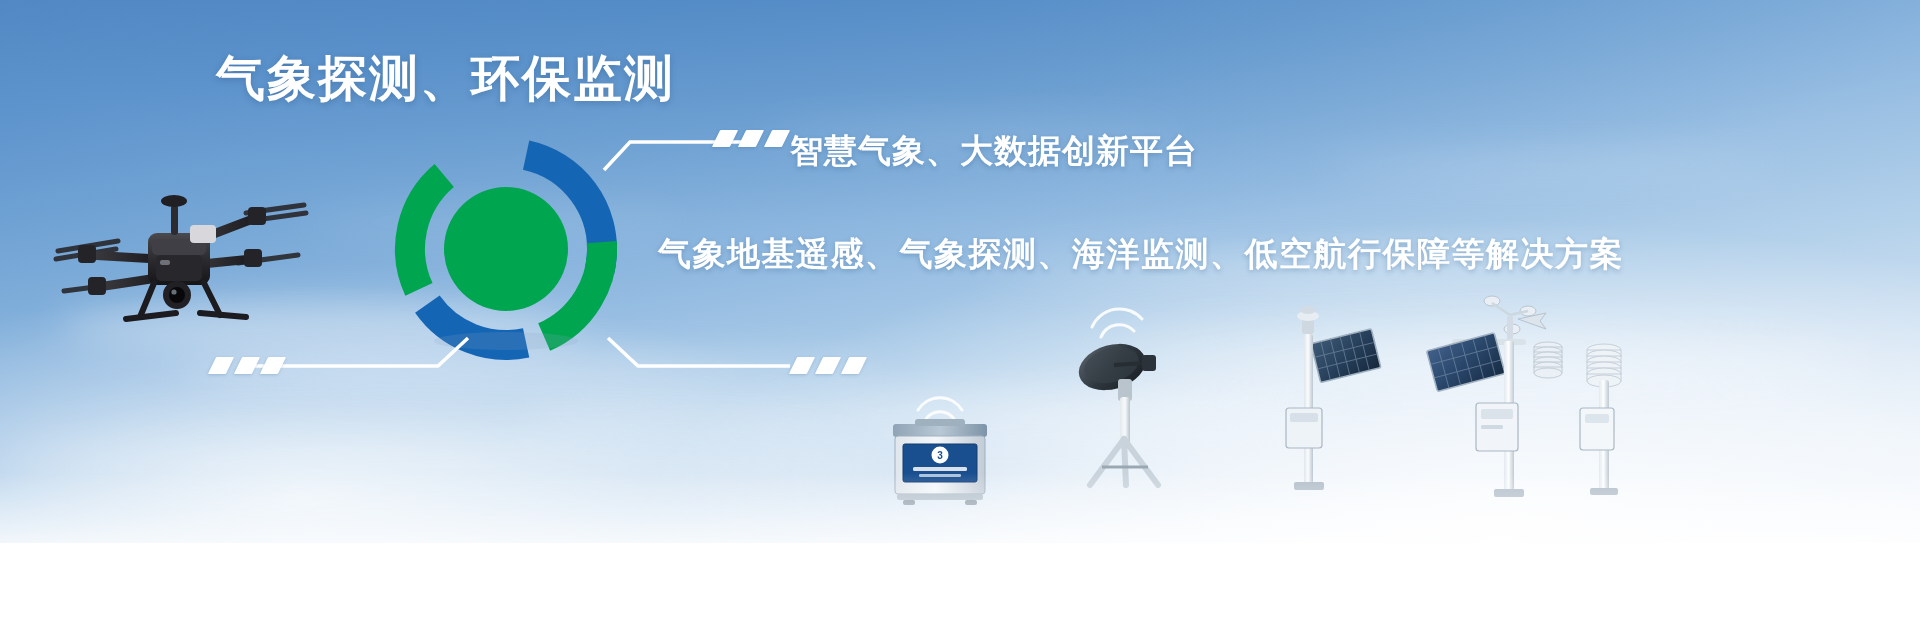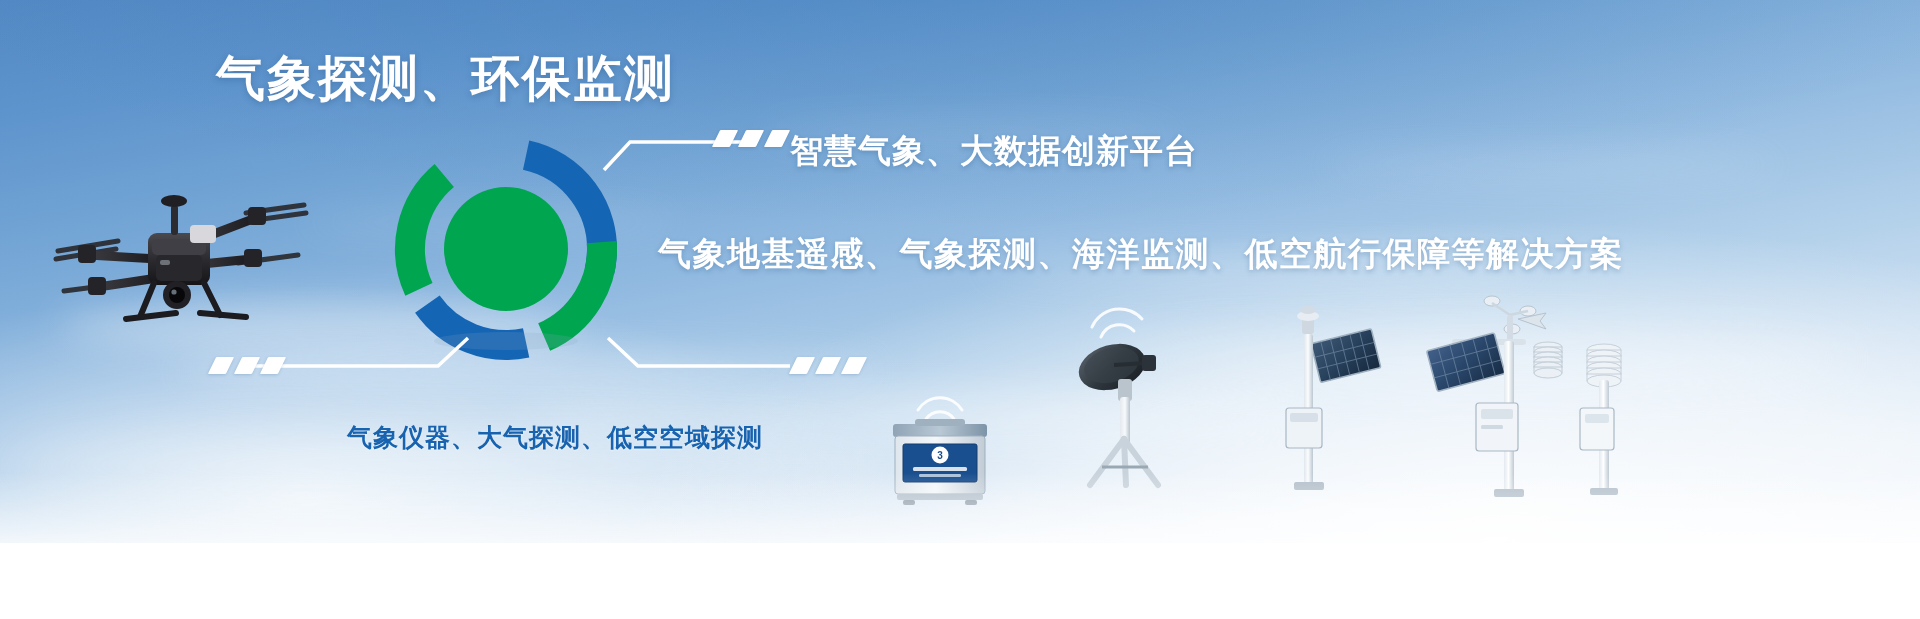--- a/index.html
+++ b/index.html
@@ -190,21 +190,20 @@
   </div>
 
   <svg class="conn" style="left:212px;top:330px;width:260px;height:52px;" viewBox="0 0 260 52">
     <polyline points="256,8 226,36 34,36" fill="none" stroke="#ffffff" stroke-width="3.5" stroke-linejoin="miter"></polyline>
   </svg>
   <div class="slashes" style="left:212px;top:357px;">
     <div class="slash"></div>
     <div class="slash"></div>
     <div class="slash"></div>
   </div>
-  <div id="c3text">气象仪器、大气探测、低空空域探测</div>
 
   <svg class="obj" id="cabinet" viewBox="0 0 110 118">
     <defs>
       <linearGradient id="gCab" x1="0" y1="0" x2="1" y2="0">
         <stop offset="0" stop-color="#dfe6ec"></stop>
           <stop offset=".45" stop-color="#f3f7fa"></stop>
           <stop offset="1" stop-color="#c2ccd6"></stop>
       </linearGradient>
       <linearGradient id="gCabTop" x1="0" y1="0" x2="1" y2="0">
         <stop offset="0" stop-color="#8fa4b6"></stop>

